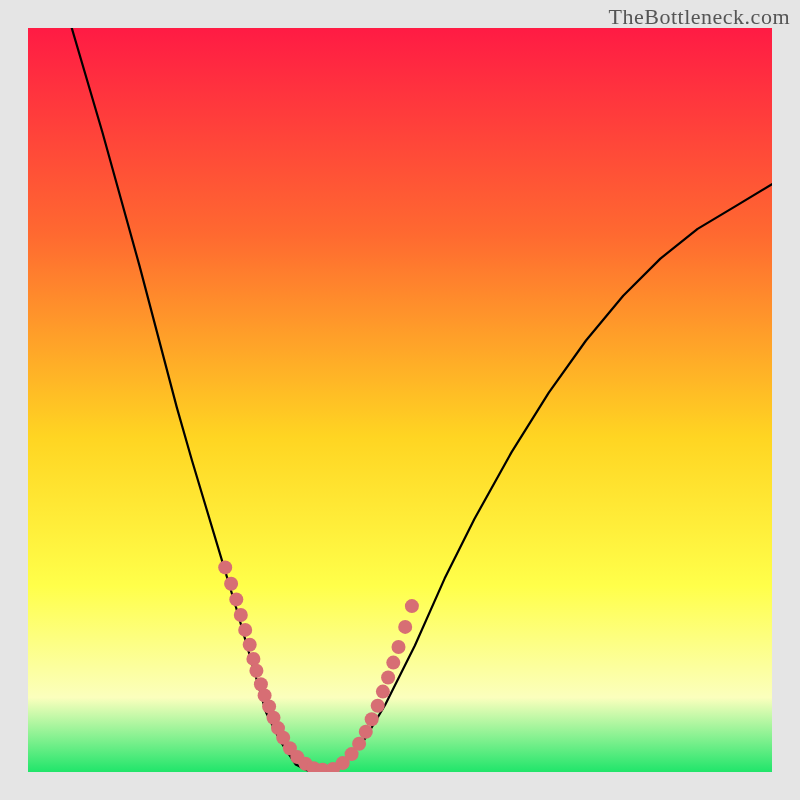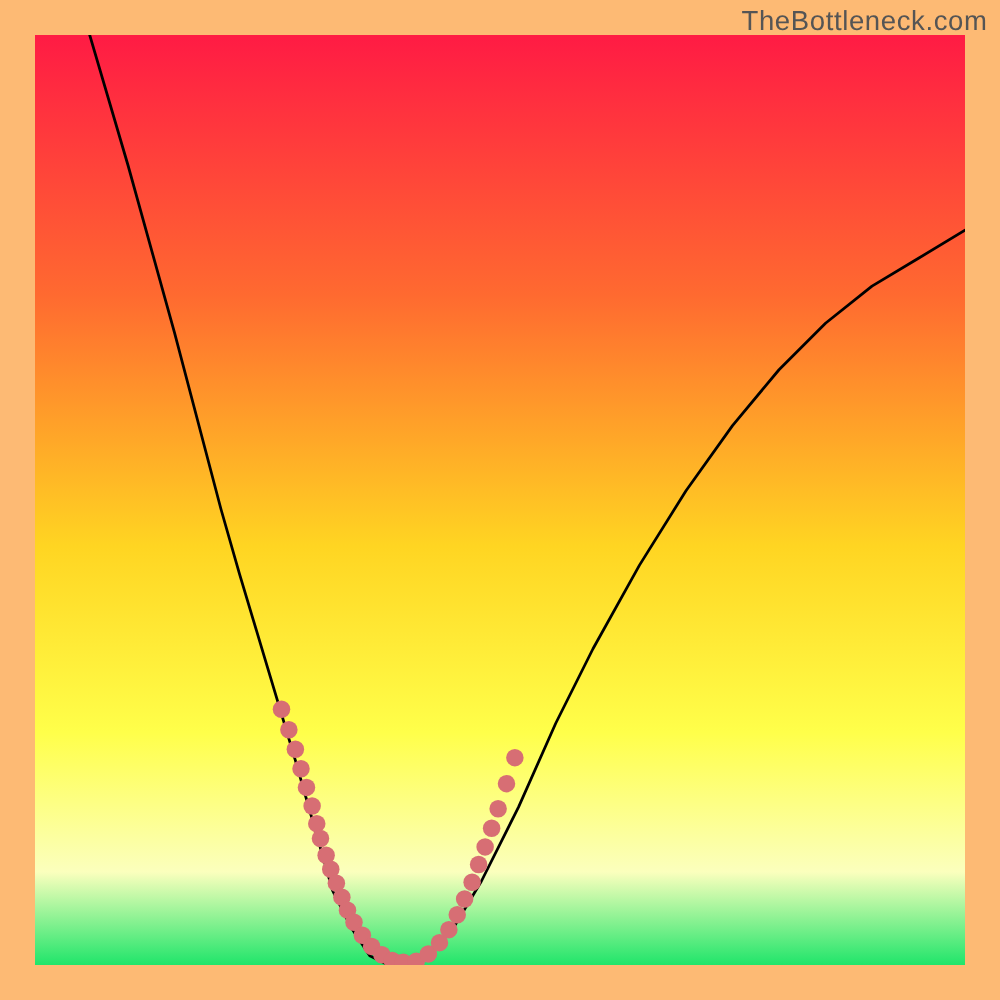--- a/index.html
+++ b/index.html
@@ -8,21 +8,22 @@
     width: 800px;
     height: 800px;
     background: #000000;
     font-family: Arial, Helvetica, sans-serif;
     overflow: hidden;
   }
   .frame {
     position: relative;
     width: 800px;
     height: 800px;
-    background: #fdba74;
+    background: #e5e5e5;
+    font-family: Liberation Serif, serif;
   }
   .watermark {
     position: absolute;
     top: 4px;
     right: 10px;
     color: #555555;
     font-size: 22px;
     font-weight: 500;
     letter-spacing: 0.5px;
     z-index: 30;

